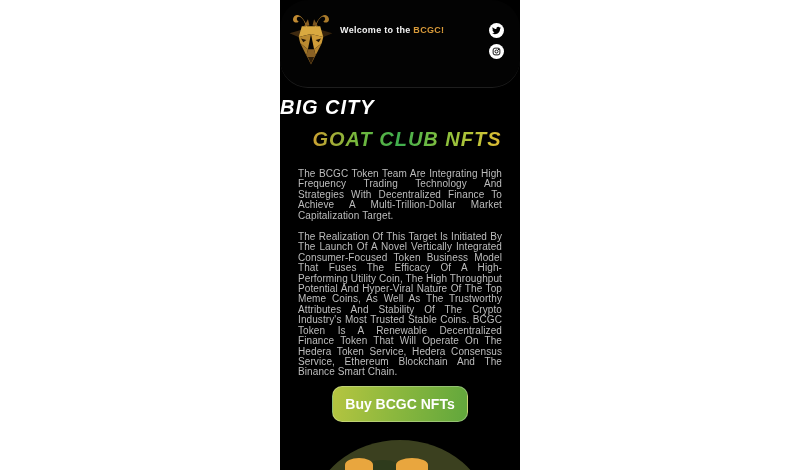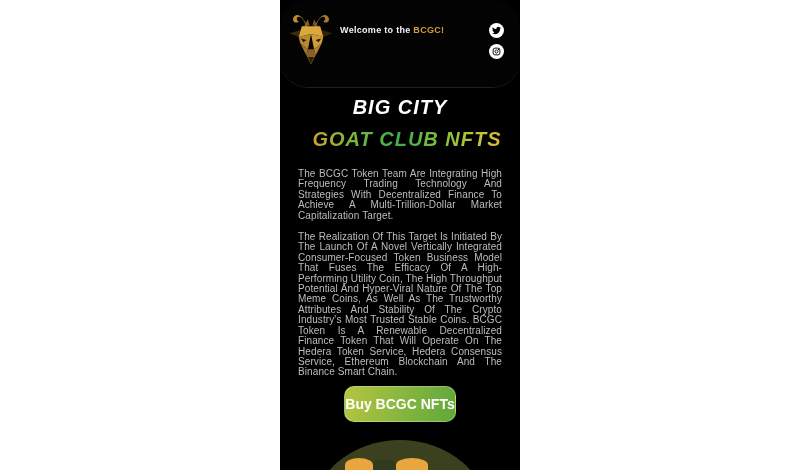--- a/index.html
+++ b/index.html
@@ -20,34 +20,34 @@
     color: #f3f3f3; letter-spacing: 0.3px; white-space: nowrap; }
   .welcome .brand { color: #d89a3a; }
   .socials { position: absolute; right: 16px; top: 23px; display: flex;
     flex-direction: column; gap: 6px; }
   .social-btn { width: 15px; height: 15px; border-radius: 50%; background: #ffffff;
     display: flex; align-items: center; justify-content: center; cursor: pointer;
     border: none; padding: 0; }
   .social-btn svg { width: 9px; height: 9px; display: block; }
 
   
-  .title-1 { margin-top: 7px; text-align: center; color: #ffffff; font-size: 20px;
+  .title-1 { margin-top: 7px; color: #ffffff; font-size: 20px;
     font-weight: bold; font-style: italic; letter-spacing: 1px; line-height: 22px; }
   .title-2 { margin-top: 10px; text-align: center; font-size: 20px; font-weight: bold;
     font-style: italic; letter-spacing: 1px; line-height: 22px; color: #4fae44;
     background: linear-gradient(90deg, #f29d2c 0%, #caa232 14%, #74b83c 32%,
       #3fae4e 50%, #8fc13c 70%, #cdc437 86%, #eda62e 100%);
     -webkit-background-clip: text; background-clip: text; padding-left: 14px;
     -webkit-text-fill-color: transparent; }
   .para { margin: 0 18px; color: #bdbdbd; font-size: 10px; line-height: 10.4px;
     text-align: justify; letter-spacing: 0.1px; }
   .para.first { margin-top: 19px; }
   .para.second { margin-top: 11px; }
   .cta {
-    display: block; margin: 8px auto 6px; width: 112px; height: 36px;
+    display: block; margin: 8px auto 6px; width: 136px; height: 36px;
     border-radius: 10px; border: 1px solid rgba(255,255,255,0.28);
     background: linear-gradient(100deg, #b5c540 0%, #8db83e 45%, #61a73c 100%);
     color: #ffffff; font-size: 14px; font-weight: bold; cursor: pointer;
     font-family: "Liberation Sans", sans-serif;
     box-shadow: 0 0 0 1px rgba(0,0,0,0.4);
     text-align: center;
   }
 
   
   .hill { position: absolute; left: 32px; top: 440px; width: 176px; height: 150px;

